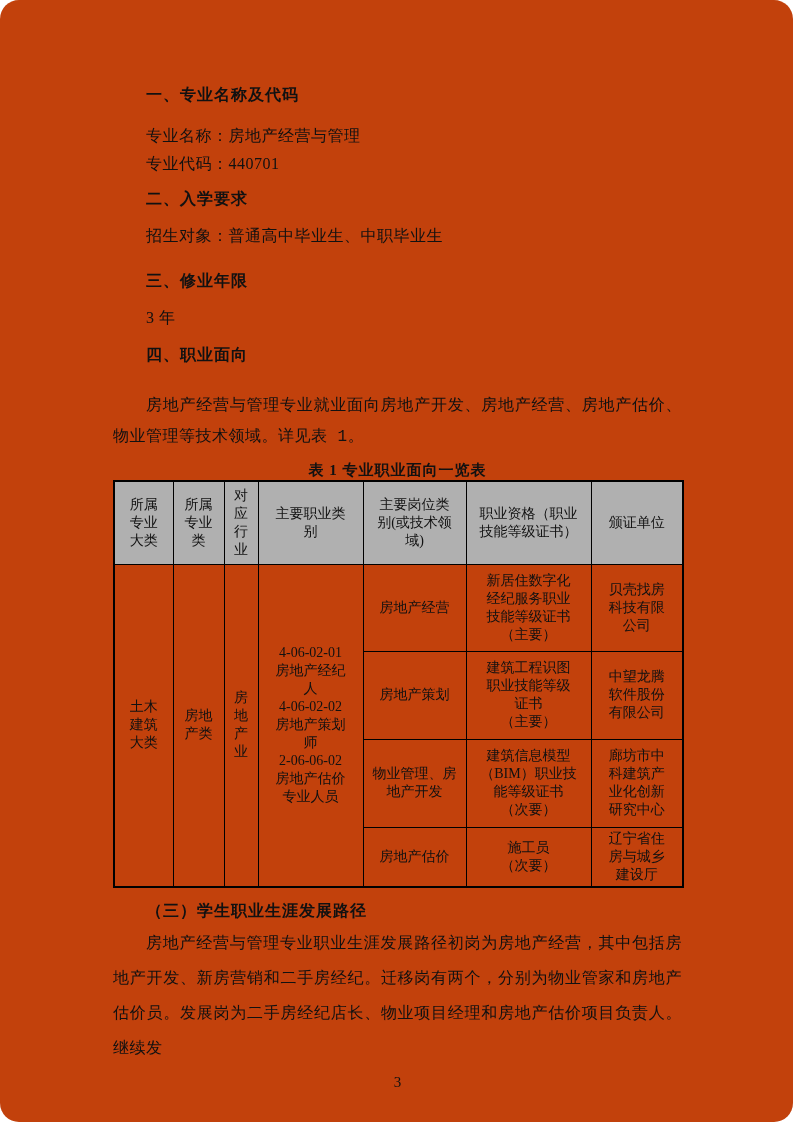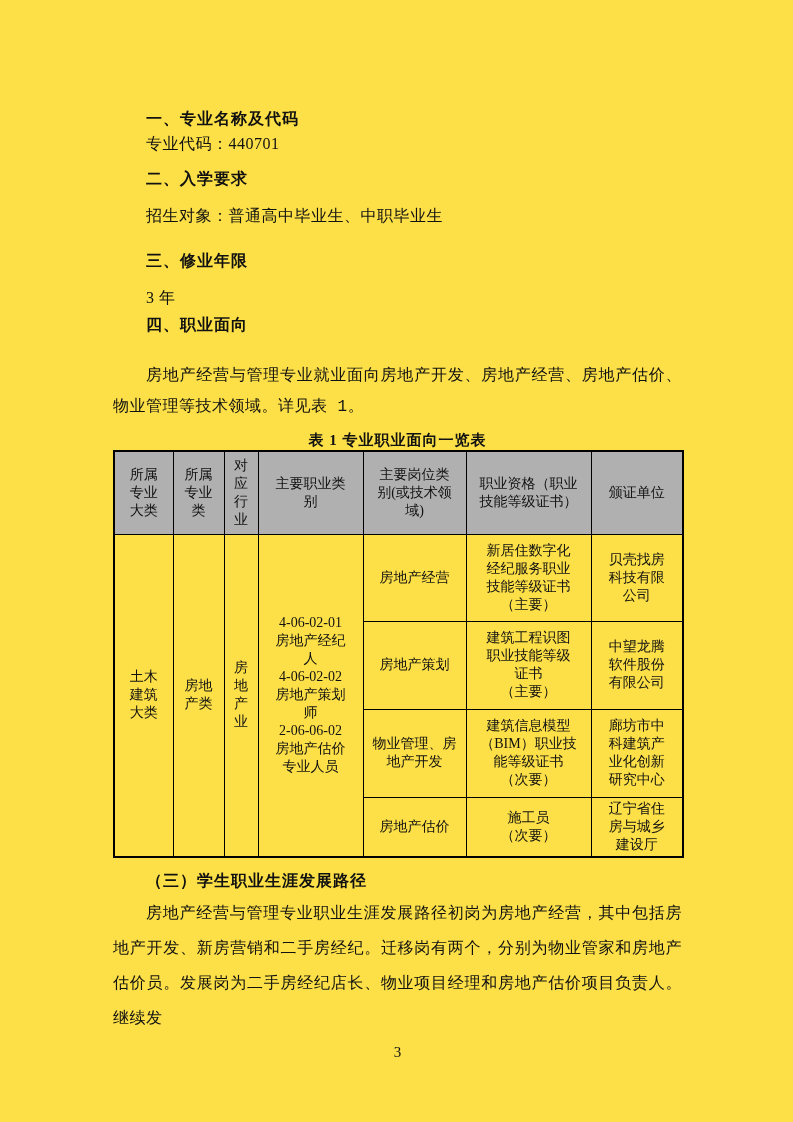--- a/index.html
+++ b/index.html
@@ -1,38 +1,39 @@
 <!DOCTYPE html>
 <html><head>
 <meta charset="utf-8">
 <style>
   * { margin: 0; padding: 0; box-sizing: border-box; }
   html, body { background: #ffffff; }
   .page {
     position: relative;
     width: 793px;
     height: 1122px;
-    background: #fde047;
+    background: #c2410c;
     color: #111111;
     font-family: "Liberation Serif", "DejaVu Serif", serif;
-    padding: 104px 111px 0 113px;
+    padding: 80px 111px 0 113px;
     overflow: hidden;
+    border-radius: 19px;
   }
   .h-num {
     font-family: "Liberation Sans", "DejaVu Sans", sans-serif;
     font-weight: 700;
     font-size: 16px;
     line-height: 22px;
     text-indent: 33px;
     letter-spacing: 1px;
   }
   .h1 { margin-top: 4px; }
   .h2 { margin-top: 10px; }
   .h3 { margin-top: 20px; }
-  .h4 { margin-top: 2px; }
+  .h4 { margin-top: 12px; }
   .kv {
     font-size: 16px;
     line-height: 28px;
     text-indent: 33px;
     letter-spacing: 0.5px;
   }
   .kv-name { margin-top: 16px; }
   .kv-plain { margin-top: 0; }
   .kv-adm { margin-top: 12px; }
   .kv-years { margin-top: 12px; }
@@ -86,20 +87,21 @@
     line-height: 20px;
     text-align: center;
   }
 </style>
 </head>
 <body>
 
 <div class="page">
 
   <div class="h-num h1">一、专业名称及代码</div>
+  <div class="kv kv-name">专业名称：房地产经营与管理</div>
   <div class="kv kv-plain">专业代码：440701</div>
 
   <div class="h-num h2">二、入学要求</div>
   <div class="kv kv-adm">招生对象：普通高中毕业生、中职毕业生</div>
 
   <div class="h-num h3">三、修业年限</div>
   <div class="kv kv-years">3 年</div>
 
   <div class="h-num h4">四、职业面向</div>
 

